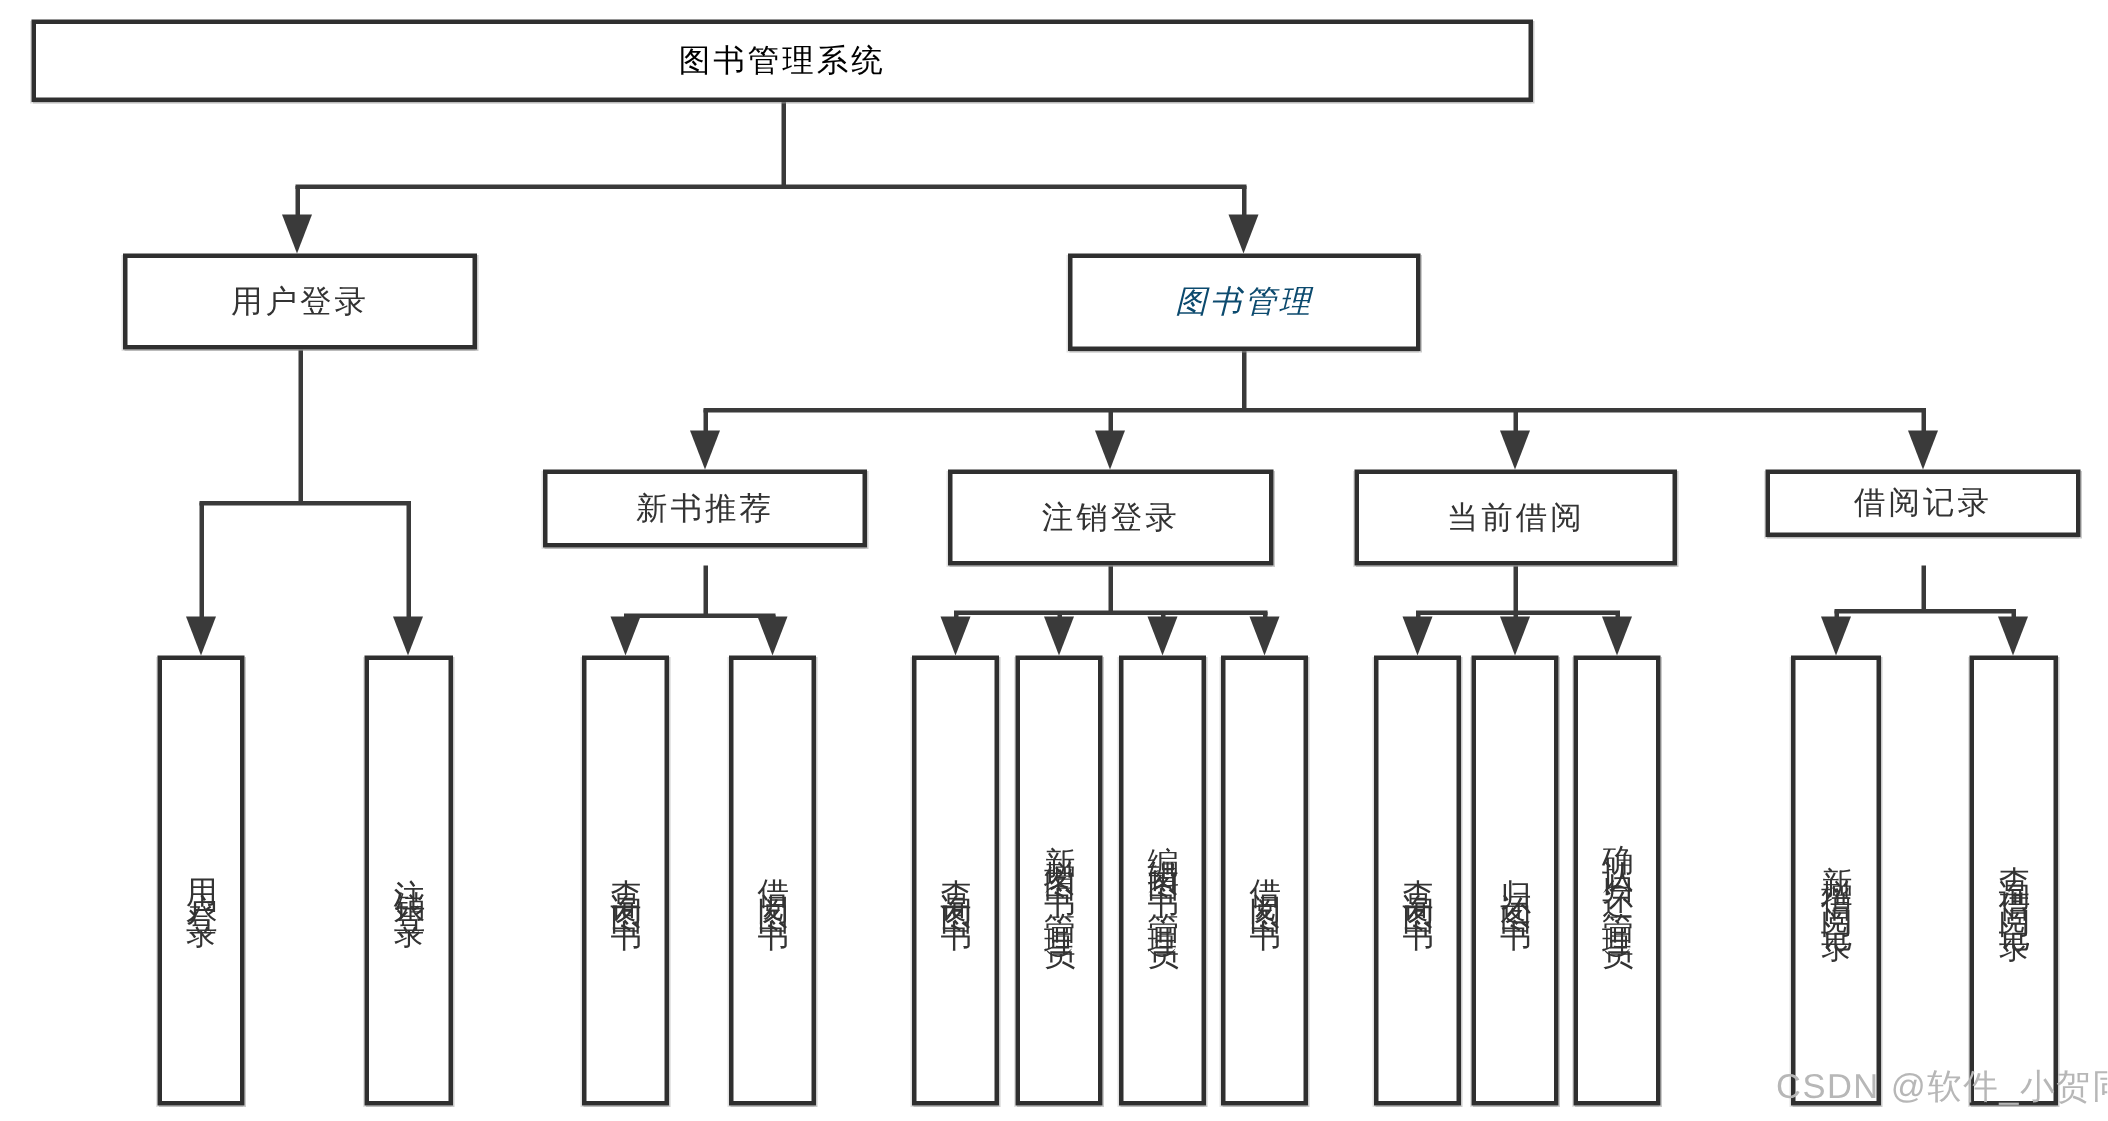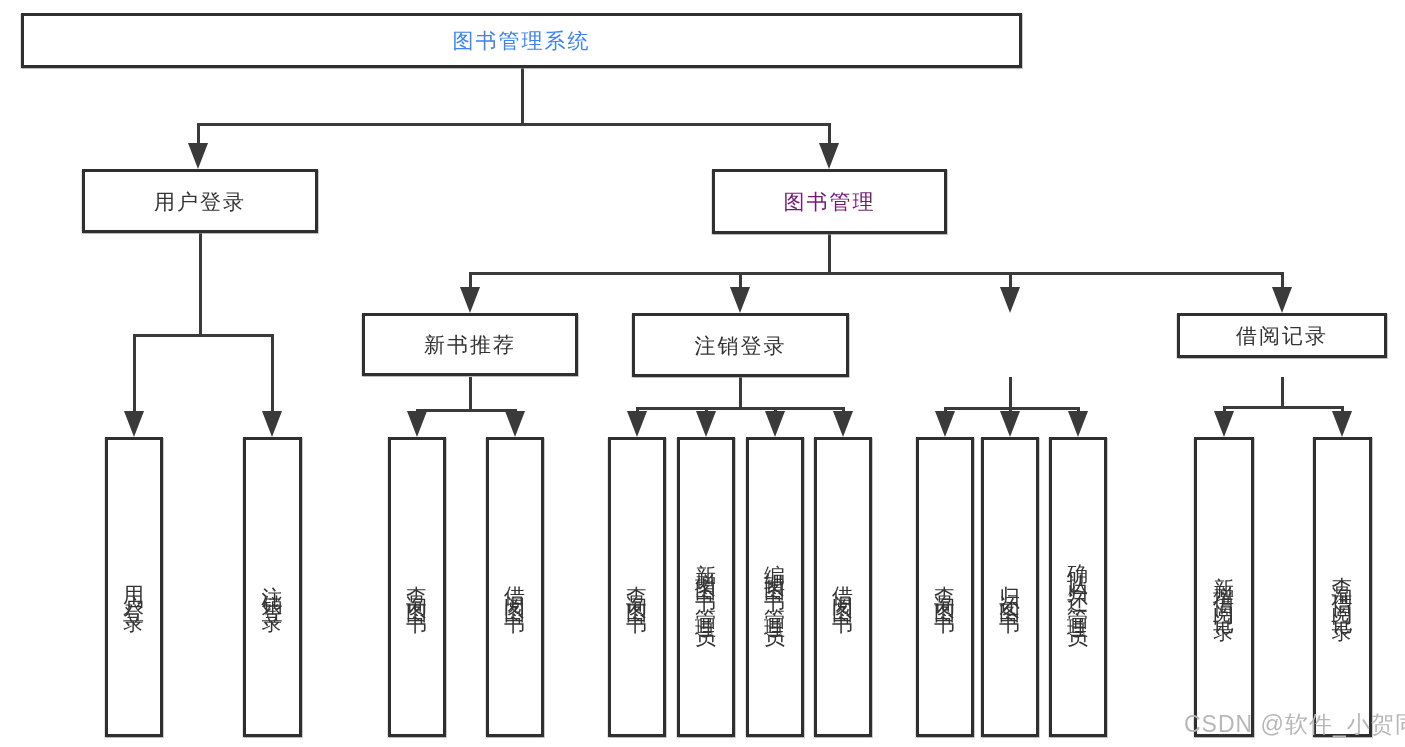--- a/index.html
+++ b/index.html
@@ -109,33 +109,36 @@
     <div class="arrowhead" style="left: 1000px; top: 411px; border-top-color: rgb(58, 58, 58);"></div>
     <div class="line" style="left: 1076.5px; top: 408px; width: 3px; height: 9px; background: rgb(58, 58, 58);"></div>
     <div class="arrowhead" style="left: 1068px; top: 411px; border-top-color: rgb(58, 58, 58);"></div>
     <div class="line" style="left: 1280.5px; top: 377px; width: 3px; height: 30px; background: rgb(58, 58, 58);"></div>
     <div class="line" style="left: 1222.5px; top: 405.5px; width: 121px; height: 3px; background: rgb(58, 58, 58);"></div>
     <div class="line" style="left: 1222.5px; top: 407px; width: 3px; height: 10px; background: rgb(58, 58, 58);"></div>
     <div class="arrowhead" style="left: 1214px; top: 411px; border-top-color: rgb(58, 58, 58);"></div>
     <div class="line" style="left: 1340.5px; top: 407px; width: 3px; height: 10px; background: rgb(58, 58, 58);"></div>
     <div class="arrowhead" style="left: 1332px; top: 411px; border-top-color: rgb(58, 58, 58);"></div>
     <div class="node h" style="left: 21px; top: 13px; width: 1001px; height: 55px; border-color: rgb(47, 47, 47); background: rgb(255, 255, 255);">
-      <span class="label" style="color: #3b82f6;">图书管理系统</span>
+      <span class="label" style="color: #000000;">图书管理系统</span>
     </div>
     <div class="node h" style="left: 82px; top: 169px; width: 236px; height: 64px; border-color: rgb(47, 47, 47); background: rgb(255, 255, 255);">
       <span class="label" style="color: rgb(51, 51, 51);">用户登录</span>
     </div>
     <div class="node h" style="left: 712px; top: 169px; width: 235px; height: 65px; border-color: rgb(47, 47, 47); background: rgb(255, 255, 255);">
-      <span class="label" style="color: #701a75;">图书管理</span>
+      <span class="label" style="color: #0c4a6e; font-style: italic;">图书管理</span>
     </div>
-    <div class="node h" style="left: 362px; top: 313px; width: 216px; height: 63px; border-color: rgb(47, 47, 47); background: rgb(255, 255, 255);">
+    <div class="node h" style="left: 362px; top: 313px; width: 216px; height: 52px; border-color: rgb(47, 47, 47); background: rgb(255, 255, 255);">
       <span class="label" style="color: rgb(51, 51, 51);">新书推荐</span>
     </div>
     <div class="node h" style="left: 632px; top: 313px; width: 217px; height: 64px; border-color: rgb(47, 47, 47); background: rgb(255, 255, 255);">
       <span class="label" style="color: rgb(51, 51, 51);">注销登录</span>
+    </div>
+    <div class="node h" style="left: 903px; top: 313px; width: 215px; height: 64px; border-color: rgb(47, 47, 47); background: rgb(255, 255, 255);">
+      <span class="label" style="color: rgb(51, 51, 51);">当前借阅</span>
     </div>
     <div class="node h" style="left: 1177px; top: 313px; width: 210px; height: 45px; border-color: rgb(47, 47, 47); background: rgb(255, 255, 255);">
       <span class="label" style="color: rgb(51, 51, 51);">借阅记录</span>
     </div>
     <div class="node v" style="left: 105px; top: 437px; width: 58px; height: 300px; border-color: rgb(47, 47, 47); background: rgb(255, 255, 255);">
       <span class="label" style="color: rgb(51, 51, 51);">用户登录</span>
     </div>
     <div class="node v" style="left: 243px; top: 437px; width: 59px; height: 300px; border-color: rgb(47, 47, 47); background: rgb(255, 255, 255);">
       <span class="label" style="color: rgb(51, 51, 51);">注销登录</span>
     </div>

